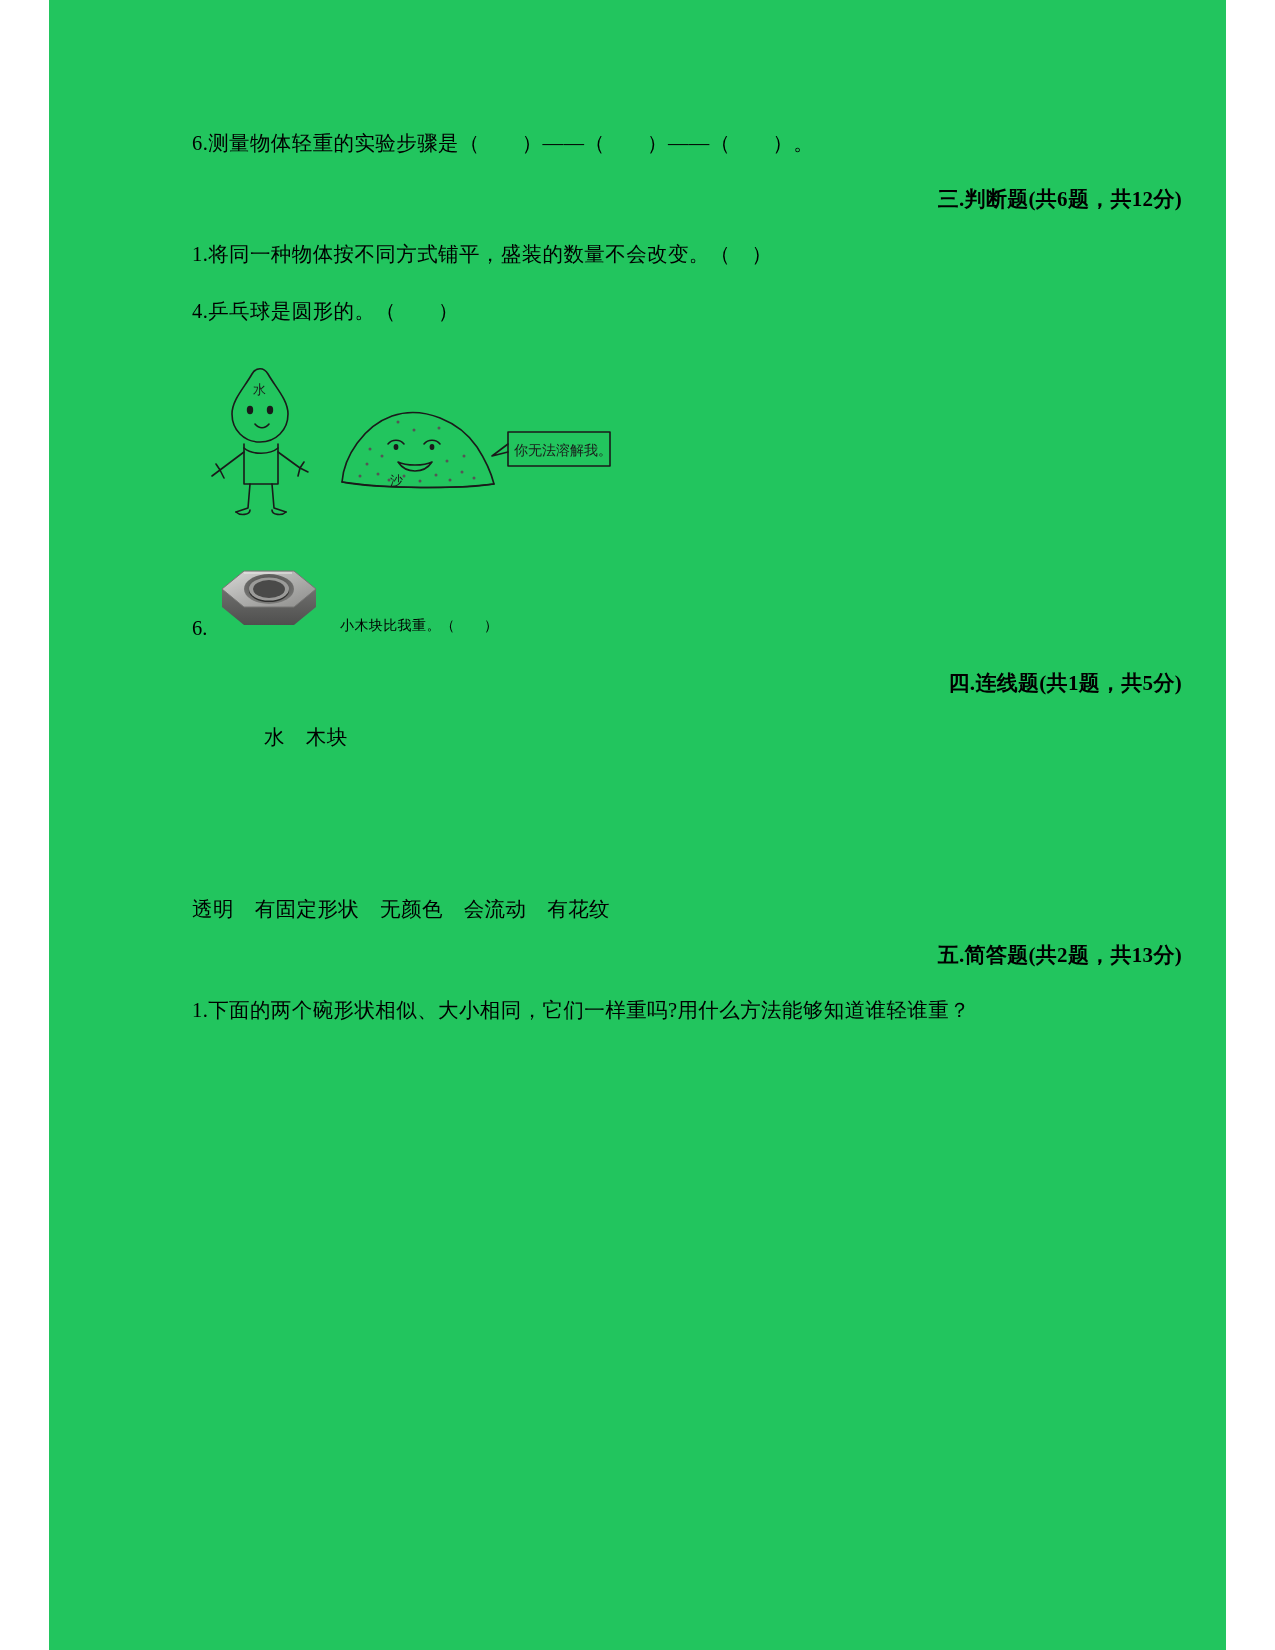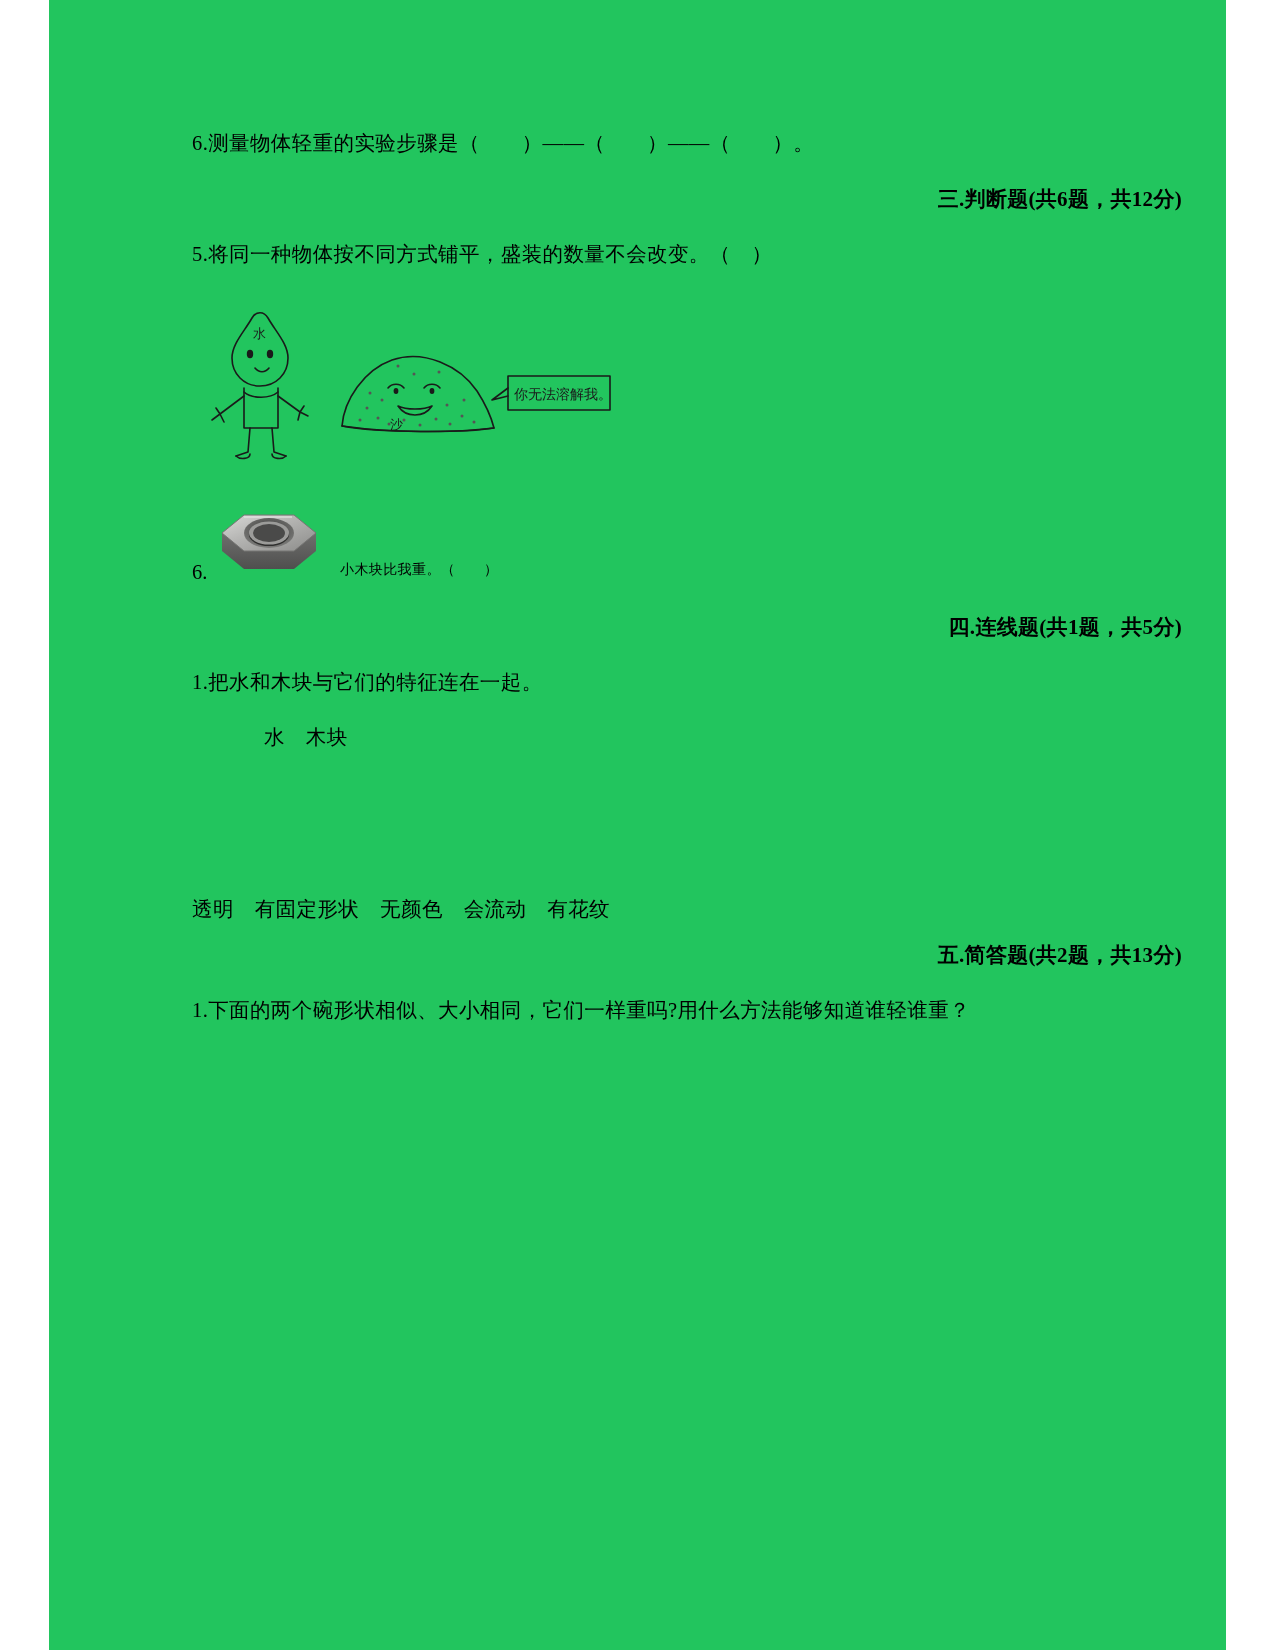--- a/index.html
+++ b/index.html
@@ -92,21 +92,22 @@
 </head>
 <body>
 
 <div class="page">
   <div class="content">
 
     <p class="q-line">6.测量物体轻重的实验步骤是（　　）——（　　）——（　　）。</p>
 
     <p class="section-head">三.判断题(共6题，共12分)</p>
 
-    <p class="q-line">5.将同一种物体按不同方式铺平，盛装的数量不会改变。（　）</p>
+    <p class="q-line">1.将同一种物体按不同方式铺平，盛装的数量不会改变。（　）</p>
+    <p class="q-line">4.乒乓球是圆形的。（　　）</p>
 
     <div class="cartoon">
       <svg width="470" height="175" viewBox="0 0 470 175" fill="none" xmlns="http://www.w3.org/2000/svg">
         <g stroke="#1a1a1a" stroke-width="1.6" fill="none" stroke-linecap="round" stroke-linejoin="round">
 
           <path d="M60 22 C52 36 40 48 40 62 C40 78 52 90 68 90 C84 90 96 78 96 62 C96 48 84 36 76 22 C72 15 64 15 60 22 Z"></path>
 
           <ellipse cx="58" cy="58" rx="3.2" ry="4.2" fill="#1a1a1a" stroke="none"></ellipse>
           <ellipse cx="78" cy="58" rx="3.2" ry="4.2" fill="#1a1a1a" stroke="none"></ellipse>
 
@@ -197,21 +198,20 @@
         <ellipse cx="55" cy="40" rx="16" ry="9" fill="#4a4a49"></ellipse>
 
         <path d="M30 24 L78 24" stroke="#e6e6e4" stroke-width="2" opacity="0.6"></path>
       </svg>
       <span class="nut-text">小木块比我重。（　　）</span>
     </div>
 
     <div class="spacer-10"></div>
 
     <p class="section-head">四.连线题(共1题，共5分)</p>
-    <p class="q-line">1.把水和木块与它们的特征连在一起。</p>
     <p class="match-words">水　木块</p>
 
     <div class="gap-tall"></div>
 
     <p class="feature-words">透明　有固定形状　无颜色　会流动　有花纹</p>
 
     <p class="section-head">五.简答题(共2题，共13分)</p>
     <p class="q-line">1.下面的两个碗形状相似、大小相同，它们一样重吗?用什么方法能够知道谁轻谁重？</p>
 
   </div>

